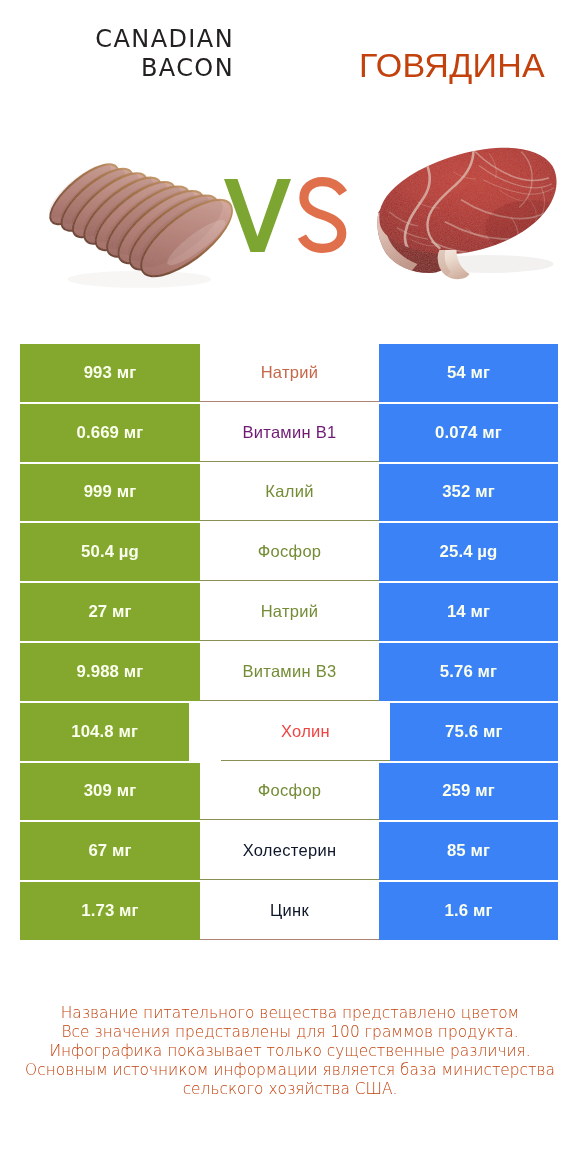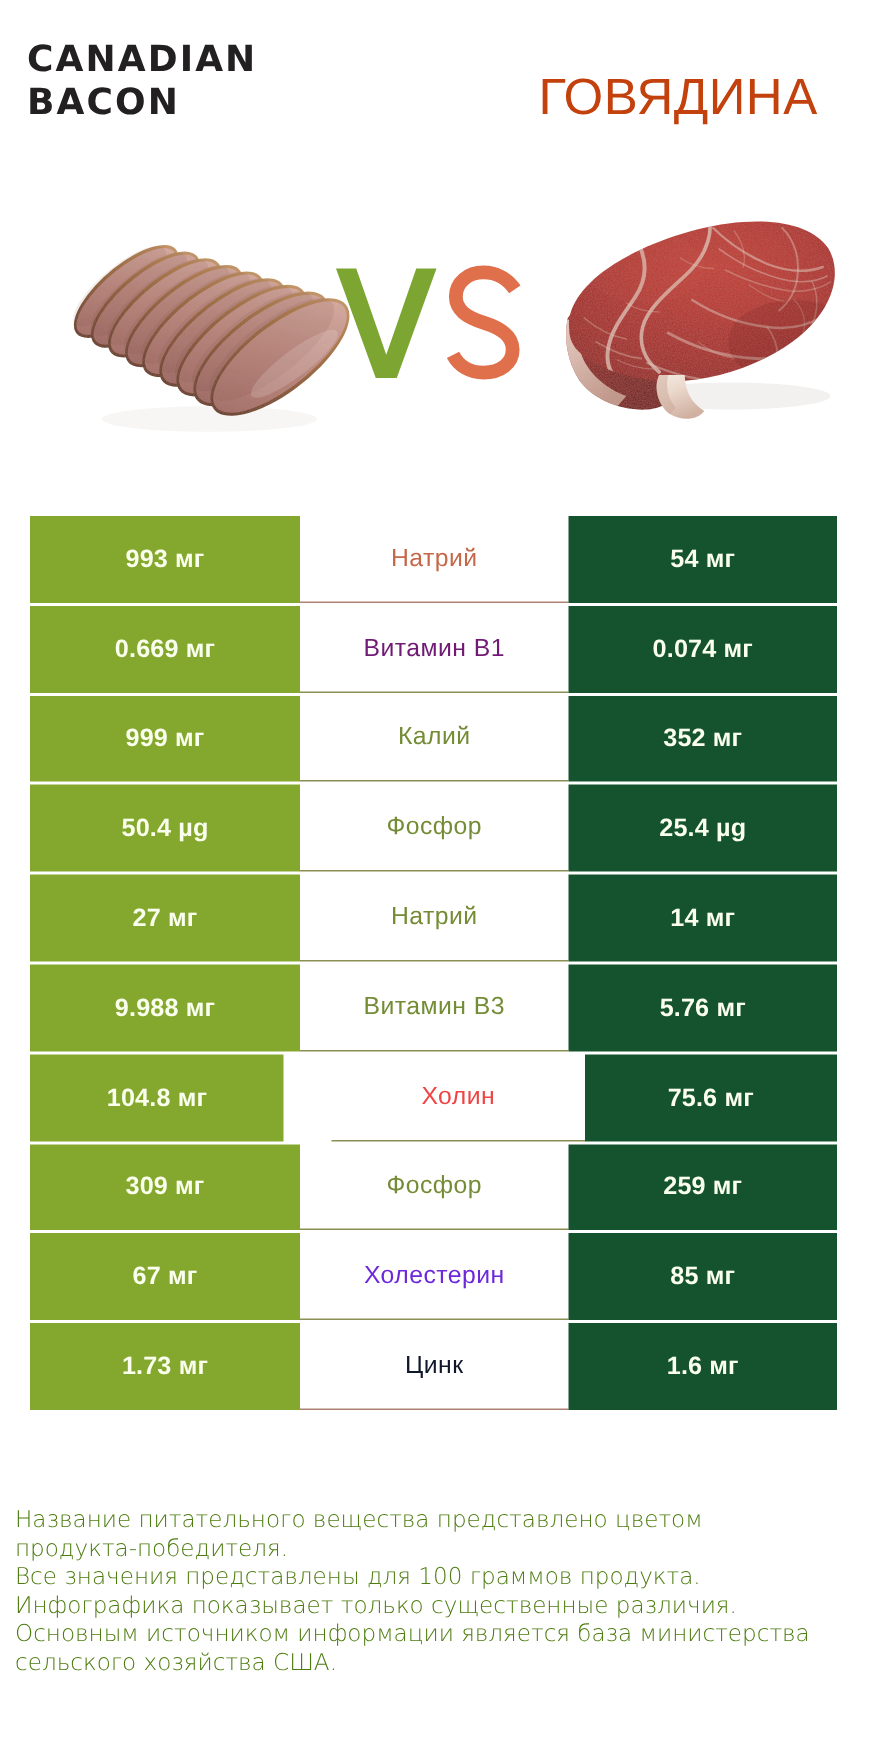--- a/index.html
+++ b/index.html
@@ -1,45 +1,45 @@
 <!DOCTYPE html>
 <html><head>
 <meta charset="utf-8">
 <style>
   html,body{margin:0;padding:0;}
   body{width:580px;height:1174px;background:#fff;overflow:hidden;
        font-family:"Liberation Sans",sans-serif;-webkit-font-smoothing:antialiased;}
   .page{position:relative;width:580px;height:1174px;background:#fff;}
 
-  .title-l{position:absolute;left:18px;top:25px;width:216px;text-align:left;
-    font-family:"DejaVu Sans","Liberation Sans",sans-serif;font-weight:700;
+  .title-l{position:absolute;left:18px;top:25px;width:216px;text-align:right;
+    font-family:"DejaVu Sans","Liberation Sans",sans-serif;font-weight:400;
     font-size:24px;letter-spacing:1.4px;color:#232021;line-height:29px;}
   .title-r{position:absolute;left:334px;top:50px;width:236px;text-align:center;
     font-family:"Liberation Sans",sans-serif;font-weight:400;font-size:34px;
     letter-spacing:0.3px;color:#c2410c;line-height:30px;}
 
   .vs{position:absolute;left:0;top:0;width:580px;height:1174px;pointer-events:none;}
 
   .img-l{position:absolute;left:37px;top:136px;width:205px;height:164px;}
   .img-r{position:absolute;left:369px;top:128px;width:196px;height:158px;}
 
   .table{position:absolute;left:20px;top:344px;width:538px;}
   .row{display:flex;height:57.8px;margin-bottom:2px;}
   .cl,.cr{width:180px;display:flex;align-items:center;justify-content:center;
       color:#fbffee;font-size:16.8px;font-weight:700;letter-spacing:.1px;}
   .cl{background:#84a82e;}
-  .cr{width:179px;background:#14532d;}
+  .cr{width:179px;background:#3b82f6;}
   .cm{width:179px;display:flex;align-items:center;justify-content:center;
       background:#ffffff;font-size:16.5px;font-weight:400;letter-spacing:.3px;
       border-bottom:1px solid #8a9053;box-sizing:border-box;}
   .cm.o{border-bottom-color:#ad8174;}
 
-  .note{position:absolute;left:10px;top:1004px;width:560px;text-align:left;
+  .note{position:absolute;left:10px;top:1004px;width:560px;text-align:center;
       font-family:"DejaVu Sans","Liberation Sans",sans-serif;font-weight:300;
-      font-size:15.4px;color:#4d7c0f;line-height:19.05px;letter-spacing:0px;}
+      font-size:15.4px;color:#c2410c;line-height:19.05px;letter-spacing:0px;}
 </style>
 </head>
 <body>
 
 <div class="page">
 
   <div class="title-l">
       <div>CANADIAN</div>
       <div>BACON</div>
     </div>
@@ -247,31 +247,30 @@
         <div class="cm" style="color: #ef4444; margin-left: 32px;">Холин</div>
         <div class="cr">75.6 мг</div>
       </div>
       <div class="row">
         <div class="cl">309 мг</div>
         <div class="cm" style="color: rgb(116, 140, 53);">Фосфор</div>
         <div class="cr">259 мг</div>
       </div>
       <div class="row">
         <div class="cl">67 мг</div>
-        <div class="cm" style="color: #6d28d9;">Холестерин</div>
+        <div class="cm" style="color: #0f172a;">Холестерин</div>
         <div class="cr">85 мг</div>
       </div>
       <div class="row">
         <div class="cl">1.73 мг</div>
         <div class="cm o" style="color: #0f172a;">Цинк</div>
         <div class="cr">1.6 мг</div>
       </div>
     </div>
 
   <div class="note">
       <div>Название питательного вещества представлено цветом</div>
-      <div>продукта-победителя.</div>
       <div>Все значения представлены для 100 граммов продукта.</div>
       <div>Инфографика показывает только существенные различия.</div>
       <div>Основным источником информации является база министерства</div>
       <div>сельского хозяйства США.</div>
     </div>
 </div>
 
 </body></html>

